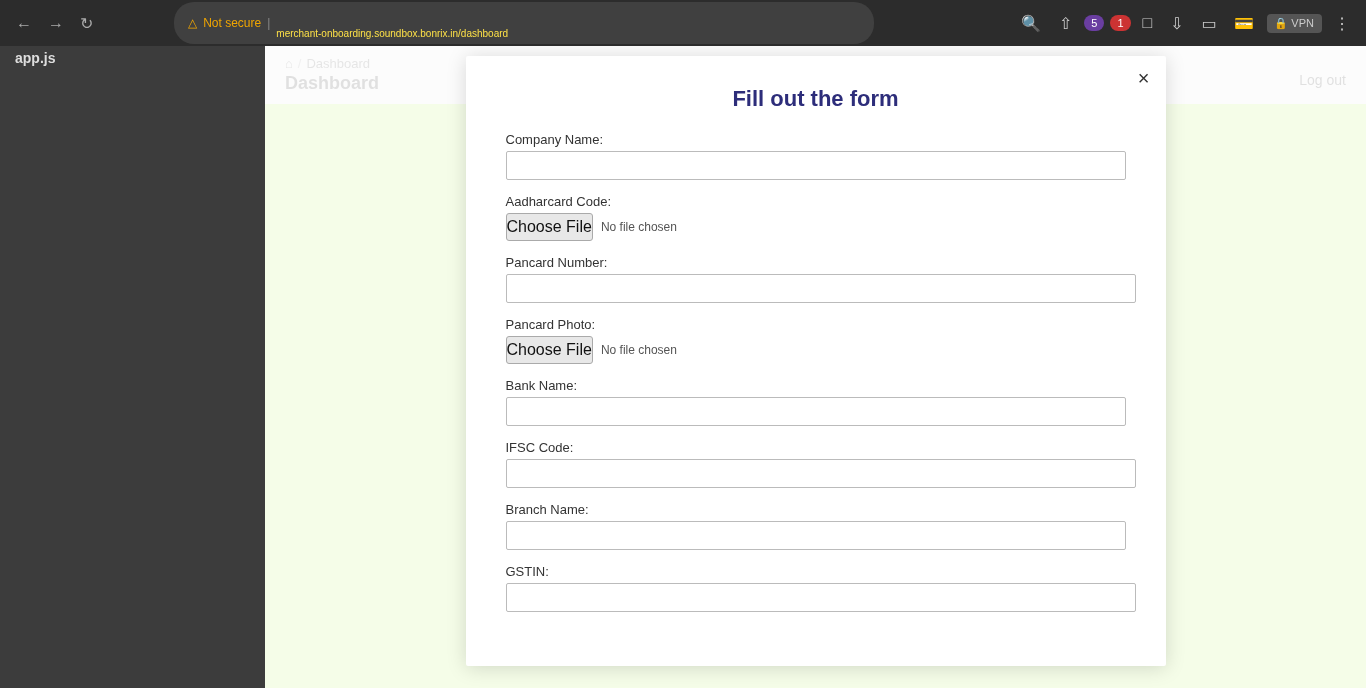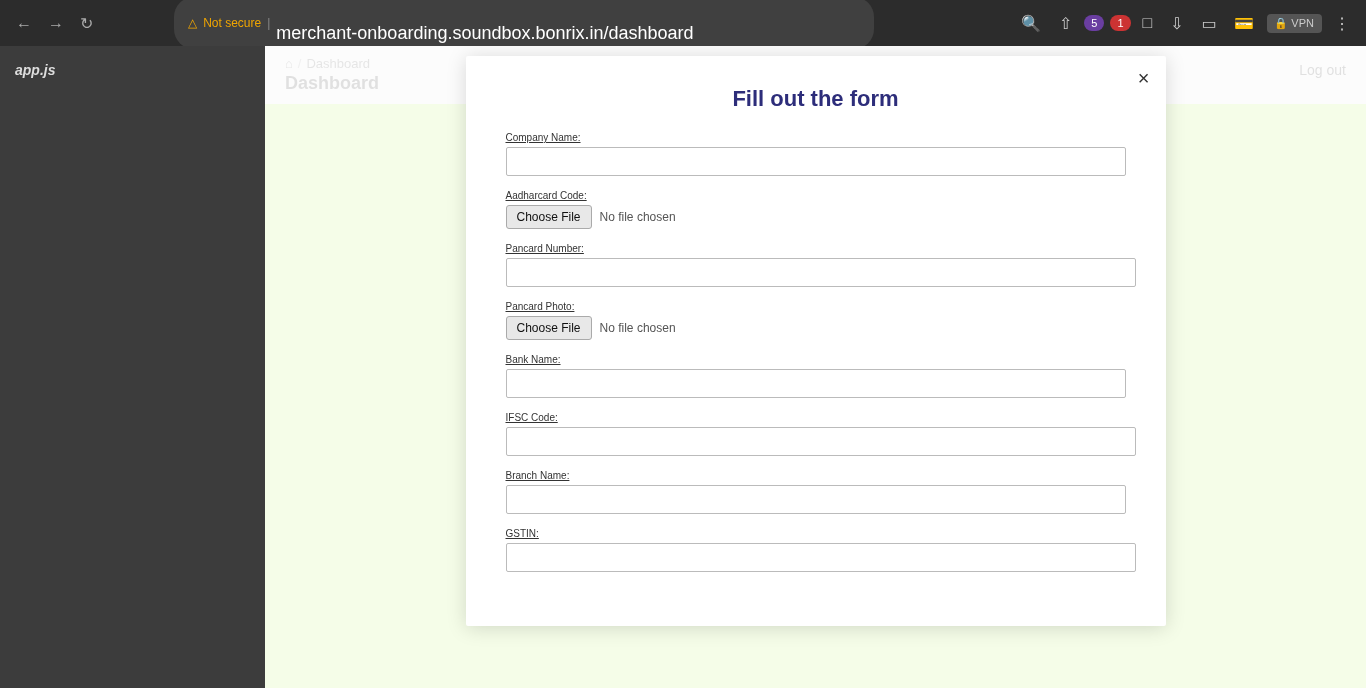--- a/index.html
+++ b/index.html
@@ -64,22 +64,22 @@
       color: #f0a500;
       font-size: 12px;
     }
 
     .separator {
       color: #888;
       font-size: 12px;
     }
 
     .url-text {
-      color: #ffffff;
-      font-size: 18px;
+      color: #fde047;
+      font-size: 10px;
       margin-top: 21px;
     }
 
     .browser-actions {
       display: flex;
       gap: 6px;
       align-items: center;
       margin-left: auto;
     }
 
@@ -120,24 +120,23 @@
     .app-area {
       display: flex;
       height: calc(688px - 46px);
       position: relative;
     }
 
     
     .sidebar {
       width: 265px;
       background: #3c3c3c;
-      padding: 16px 15px;
+      padding: 4px 15px;
       color: #ccc;
       font-size: 13px;
-      font-style: italic;
     }
 
     .sidebar-title {
       color: #ddd;
       font-weight: bold;
       font-size: 14px;
     }
 
     
     .main-content {
@@ -180,21 +179,21 @@
       font-weight: bold;
       margin-top: 2px;
     }
 
     .logout-btn {
       background: none;
       border: none;
       color: #333;
       font-size: 14px;
       cursor: pointer;
-      margin-top: 6px;
+      margin-top: 16px;
     }
 
     
     .modal-overlay {
       position: absolute;
       top: 0;
       left: 0;
       width: 100%;
       height: 100%;
       background: rgba(255,255,255,0.85);
@@ -233,24 +232,23 @@
       color: #2d2d7a;
       margin-bottom: 20px;
     }
 
     .form-group {
       margin-bottom: 14px;
     }
 
     .form-label {
       display: block;
-      font-size: 10px;
+      font-size: 13px;
       color: #333;
       margin-bottom: 4px;
-      text-decoration: underline;
     }
 
     .form-input {
       width: 100%;
       border: 1px solid #bbb;
       border-radius: 2px;
       padding: 6px 8px;
       font-size: 13px;
       outline: none;
       background: white;
@@ -259,22 +257,22 @@
     .file-input-wrapper {
       display: flex;
       align-items: center;
       gap: 8px;
     }
 
     .choose-file-btn {
       background: #e8e8e8;
       border: 1px solid #aaa;
       border-radius: 3px;
-      padding: 4px 10px;
-      font-size: 12px;
+      padding: 4px 0;
+      font-size: 16px;
       cursor: pointer;
       color: #111;
     }
 
     .no-file-text {
       font-size: 12px;
       color: #555;
     }
 
     

